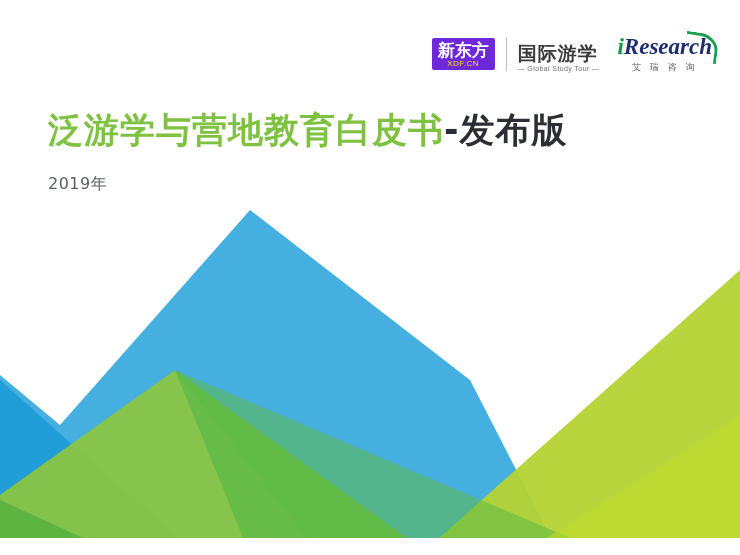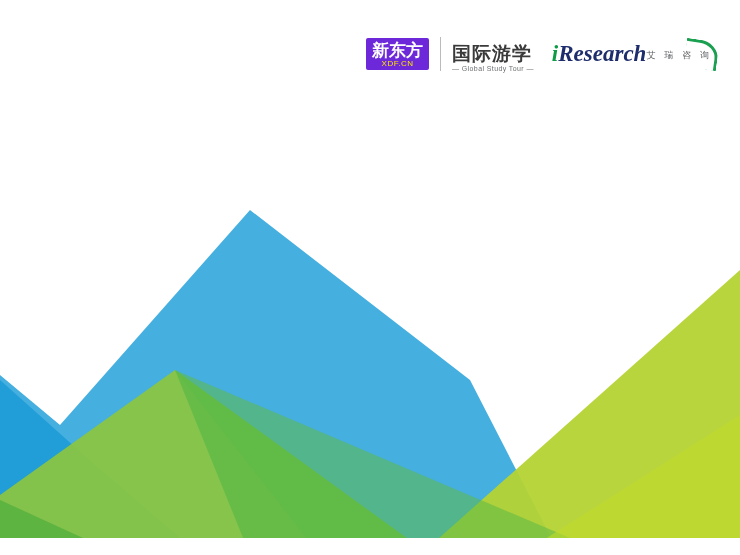--- a/index.html
+++ b/index.html
@@ -83,21 +83,21 @@
   #gss-logo .gss-en {
     color: #6d6f72;
     font-size: 7px;
     line-height: 9px;
     letter-spacing: 0.4px;
     white-space: nowrap;
     font-family: "Liberation Sans", sans-serif;
   }
   #iresearch-logo {
     display: flex;
-    flex-direction: row;
+    flex-direction: column;
     align-items: center;
     justify-content: center;
     margin-left: 18px;
     position: relative;
   }
   #iresearch-logo .ir-main {
     font-size: 23px;
     line-height: 24px;
     font-weight: bold;
     font-style: italic;
@@ -183,20 +183,24 @@
     </div>
 
     <div id="iresearch-logo">
       <div class="ir-main"><span>i</span><span class="ir-rest">Research</span></div>
       <div class="ir-swoosh"></div>
       <div class="ir-sub">艾 瑞 咨 询</div>
     </div>
 
   </div>
 
+  <div id="title-area">
+    <div id="main-title"><span class="t-green">泛游学与营地教育白皮书</span><span class="t-dark">-发布版</span></div>
+    <div id="subtitle">2019年</div>
+  </div>
 
   <svg id="artwork" viewBox="0 0 740 390" preserveAspectRatio="none" xmlns="http://www.w3.org/2000/svg">
 
     <polygon points="0,390 0,210 60,260 250,45 470,215 560,390" fill="#35a8dd" opacity="0.92"></polygon>
 
     <polygon points="0,390 0,215 95,300 200,390" fill="#1b9ad6" opacity="0.85"></polygon>
 
     <polygon points="740,390 740,105 420,390" fill="#b4d333" opacity="0.95"></polygon>
 
     <polygon points="0,390 0,330 175,205 430,390" fill="#8cc63f" opacity="0.92"></polygon>

